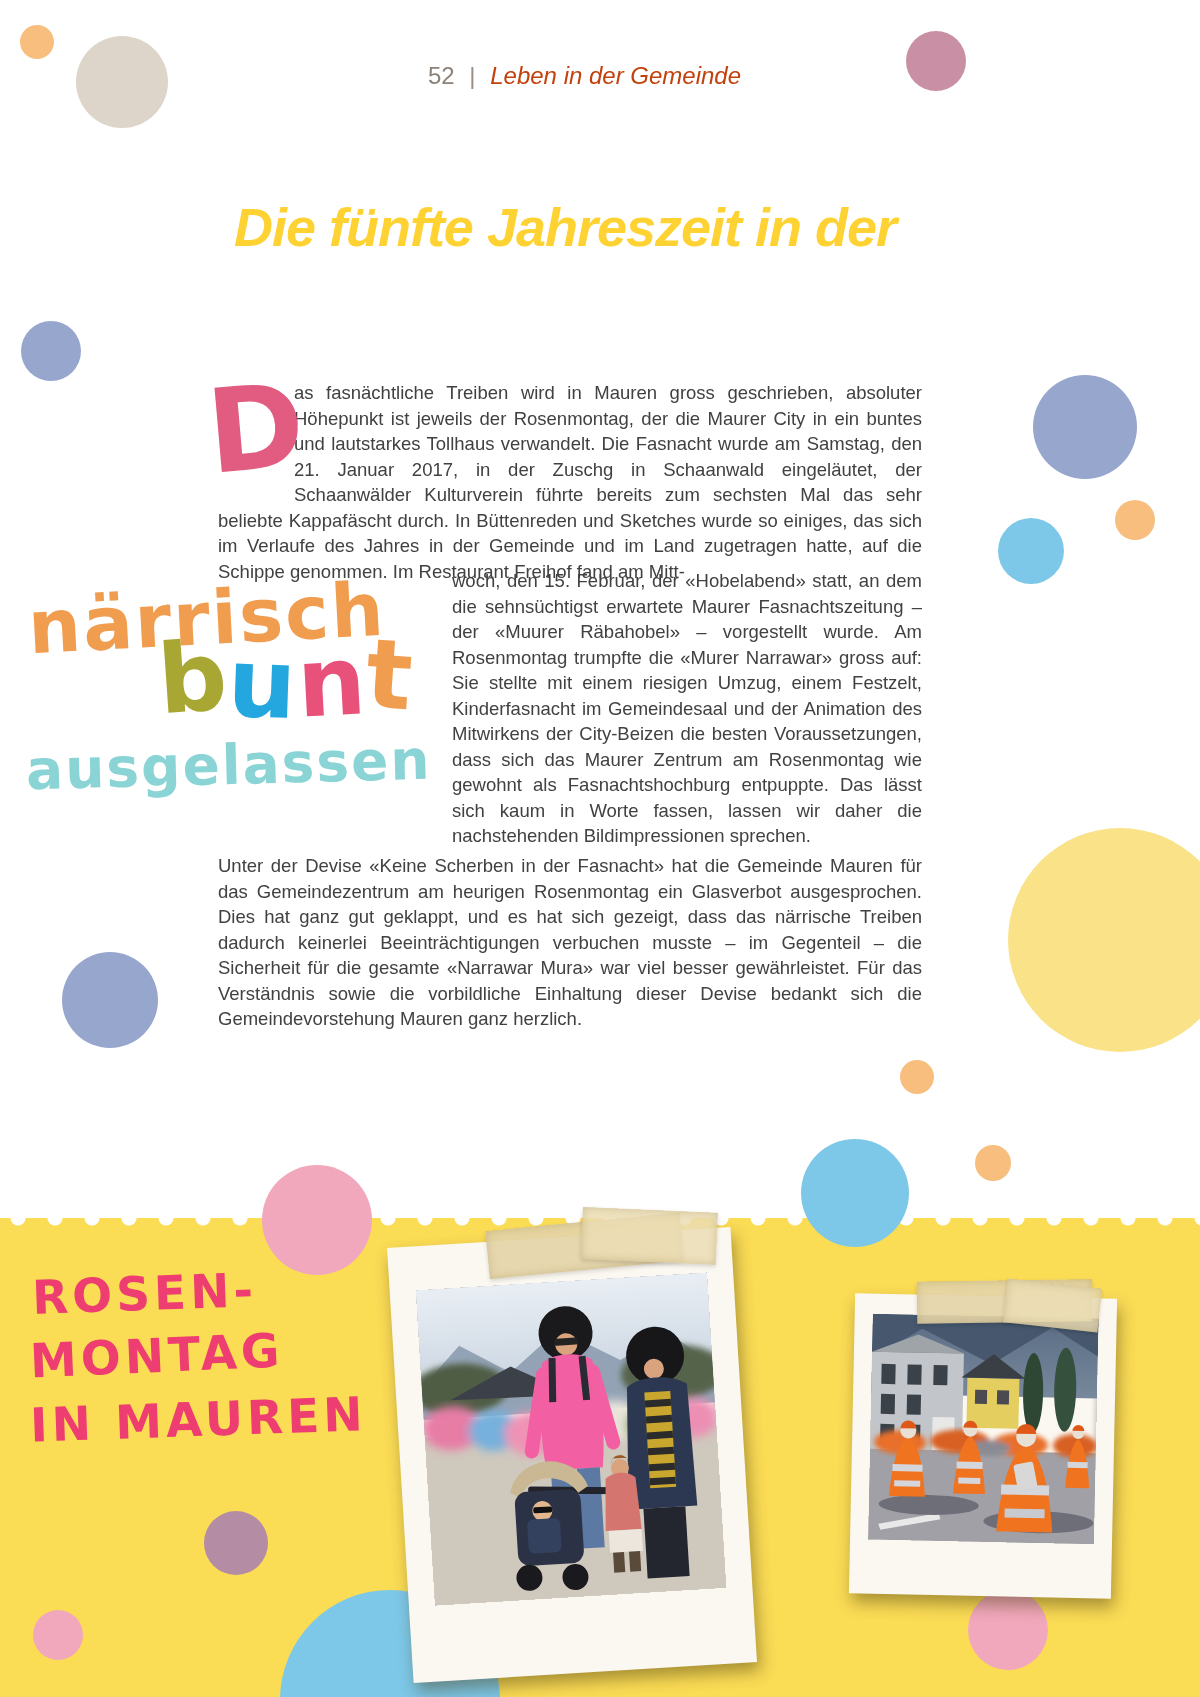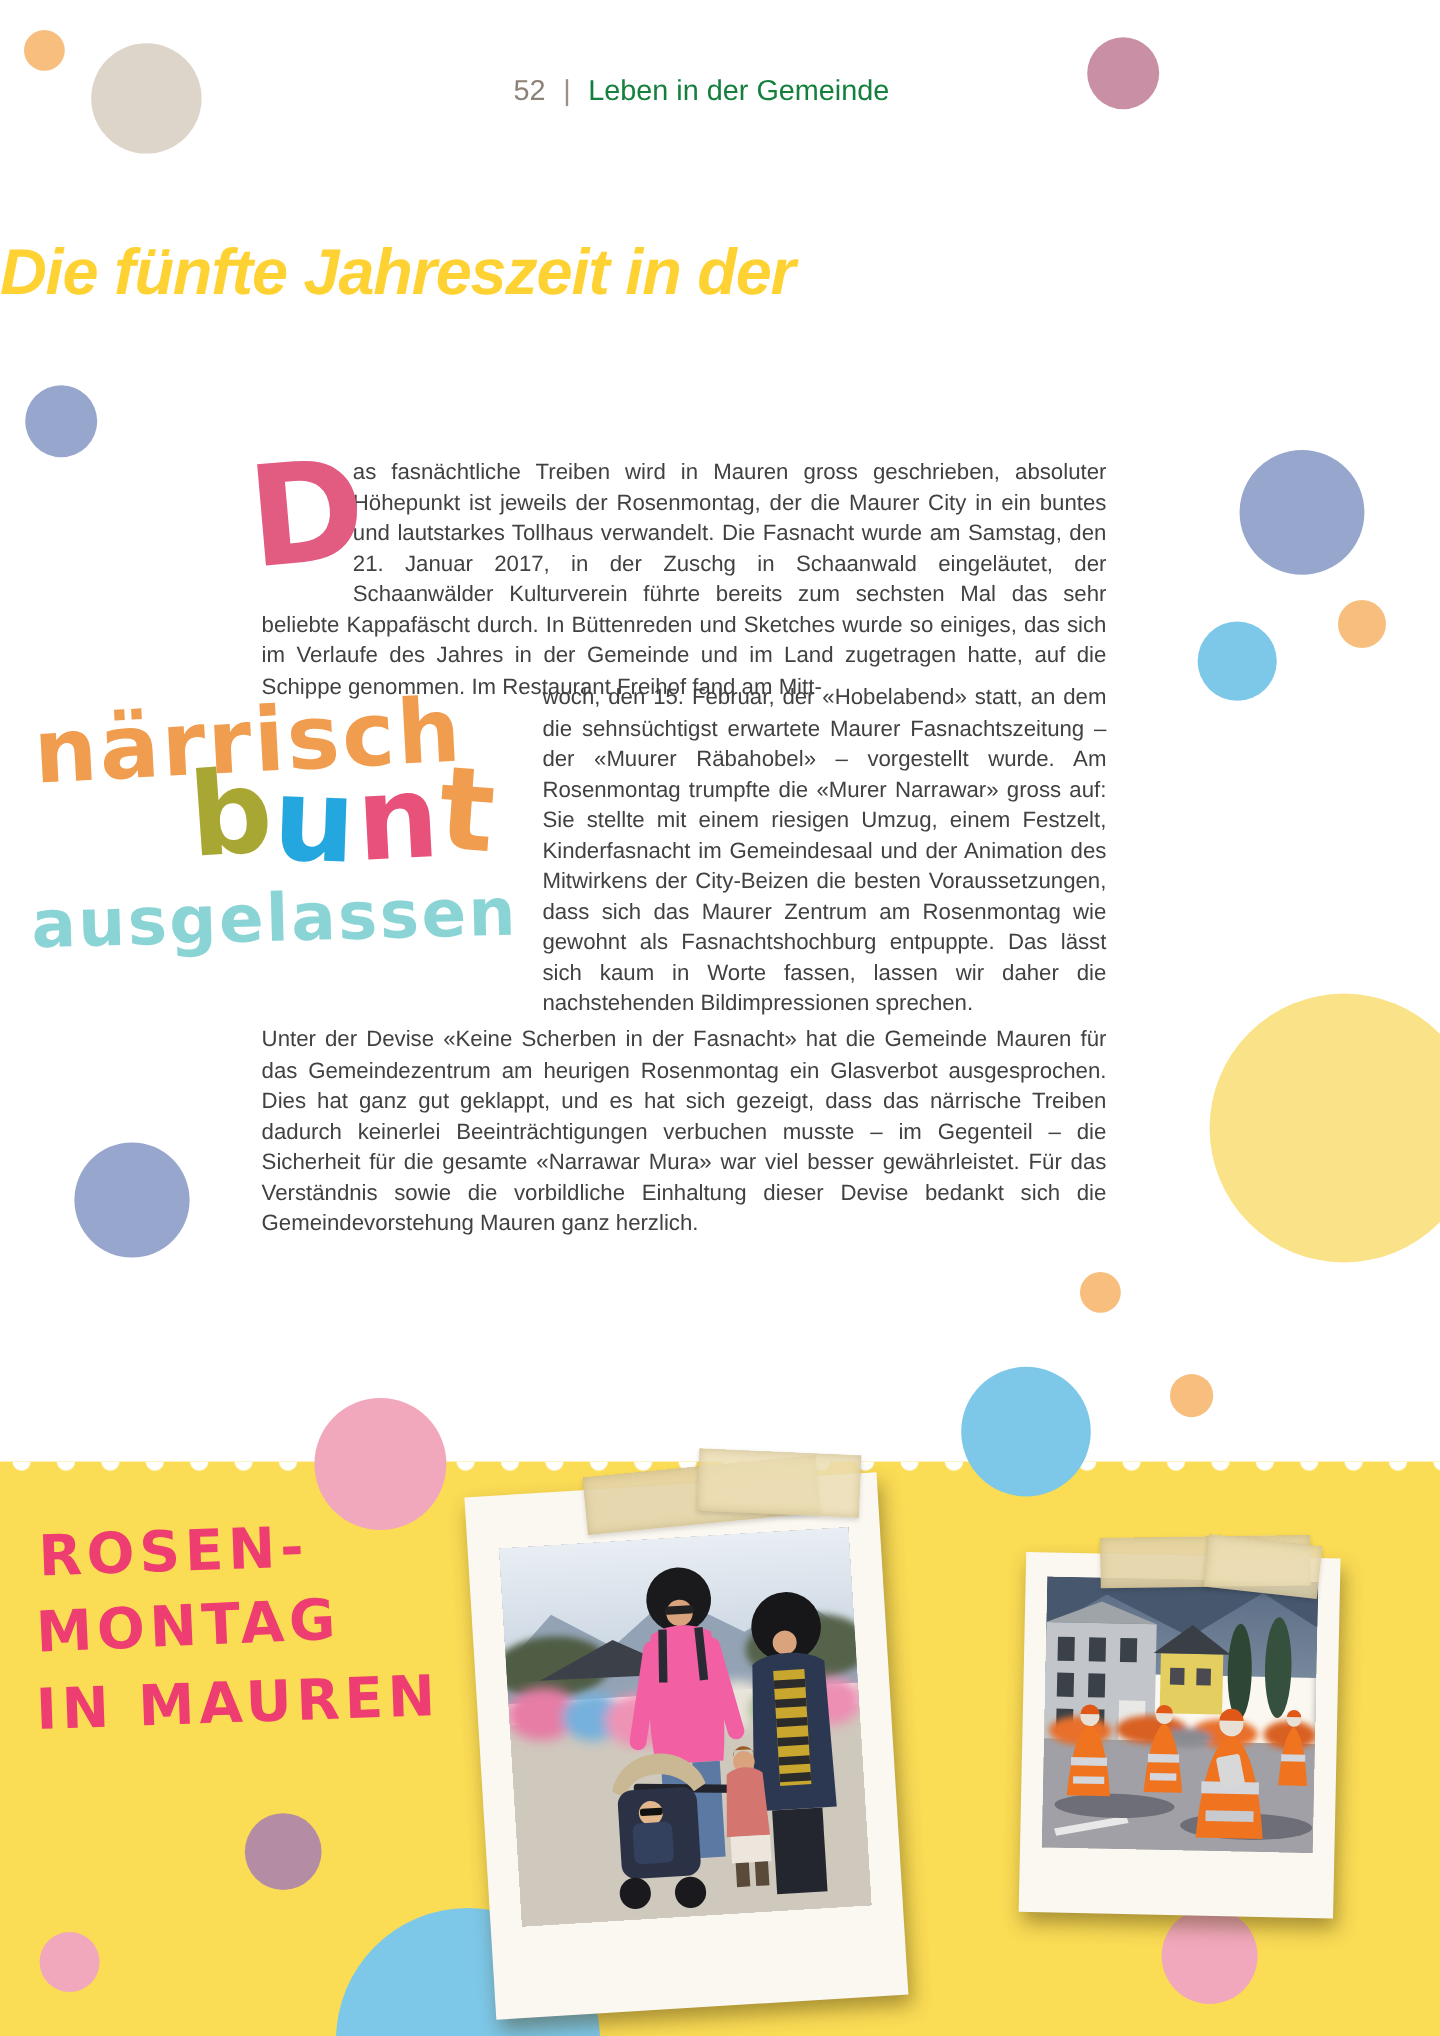--- a/index.html
+++ b/index.html
@@ -3,24 +3,24 @@
 <meta charset="utf-8">
 <style>
   html,body{margin:0;padding:0;background:#ffffff;}
   #page{position:relative;width:1200px;height:1697px;overflow:hidden;background:#ffffff;
         font-family:"Liberation Sans",sans-serif;}
 
   
   .header{position:absolute;top:62px;left:0;width:1130px;text-align:center;font-size:24px;}
   .header .pagenum{color:#8c8278;margin-left:39px;}
   .header .bar{color:#9a9088;font-weight:300;padding:0 8px;}
-  .header .section{color:#15803d;}
-
-  
-  .title{position:absolute;top:196px;left:0;width:1130px;
+  .header .section{color:#c2410c;font-style:italic;}
+
+  
+  .title{position:absolute;top:196px;left:0;width:1130px;text-align:center;
          font-style:italic;font-weight:600;font-size:54px;line-height:62px;
          color:#ffd233;letter-spacing:-1px;}
 
   
   .bodytext{color:#414141;font-size:18.5px;line-height:25.5px;text-align:justify;hyphens:none;}
   .para1{position:absolute;left:218px;top:380px;width:704px;}
   .dropcap{float:left;width:74px;height:98px;margin:6px 12px 0 -10px;
            font-family:"DejaVu Sans",sans-serif;font-weight:bold;font-size:116px;line-height:88px;
            color:#e25b80;transform:rotate(-5deg);}
   .para1b{position:absolute;left:452px;top:568px;width:470px;}

